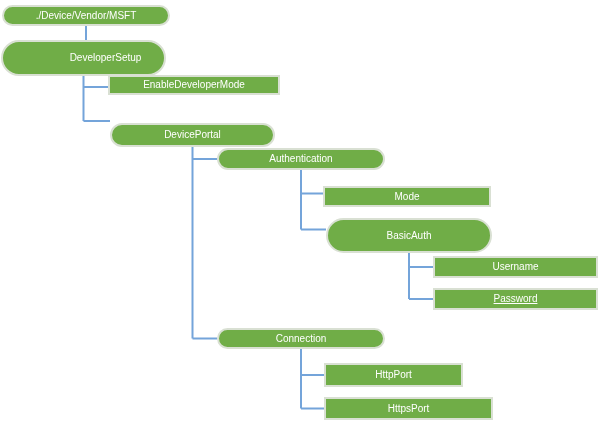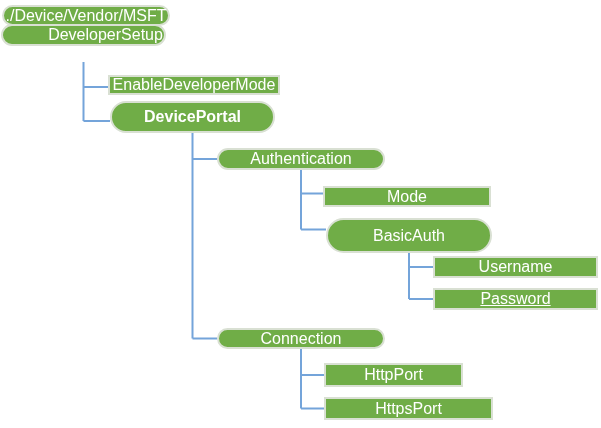--- a/index.html
+++ b/index.html
@@ -22,21 +22,21 @@
   }
   .node {
     position: absolute;
     box-sizing: border-box;
     display: flex;
     align-items: center;
     justify-content: center;
     background: var(--node-fill, #70AD47);
     border: 2px solid var(--node-border, #D9E0D3);
     color: var(--node-text, #ffffff);
-    font-size: 16px;
+    font-size: 10px;
     line-height: 1;
     white-space: nowrap;
     text-align: center;
   }
   .node.pill {
     border-radius: 999px;
   }
   .node.rect {
     border-radius: 0;
   }
@@ -45,27 +45,27 @@
 <body>
 
 <div class="canvas" style="--bg: #ffffff; --node-fill: #70AD47; --node-border: #D9E0D3; --node-text: #FFFFFF;">
   <svg id="connectors" width="601" height="428" viewBox="0 0 601 428">
       <path d="M 86 26 V 40 M 83.5 87 H 108 M 83.5 121 H 110 M 83.5 62 V 121 M 192.5 159 H 217 M 192.5 338.5 H 217 M 192.5 133 V 338.5 M 301 193.5 H 323 M 301 229.5 H 326 M 301 170 V 229.5 M 409 267 H 433 M 409 299 H 433 M 409 241 V 299 M 301 375 H 324 M 301 408.5 H 324 M 301 349 V 408.5" fill="none" stroke="#74A4DA" stroke-width="2"></path>
     </svg>
   <div id="nodes">
       <div class="node pill" style="left: 2px; top: 5px; width: 168px; height: 21px;">
         <span>./Device/Vendor/MSFT</span>
       </div>
-      <div class="node pill" style="left: 1px; top: 24px; width: 165px; height: 22px; padding-left: 44px;">
+      <div class="node pill" style="left: 1px; top: 40px; width: 165px; height: 36px; padding-left: 44px;">
         <span>DeveloperSetup</span>
       </div>
       <div class="node rect" style="left: 108px; top: 75px; width: 172px; height: 20px;">
         <span>EnableDeveloperMode</span>
       </div>
-      <div class="node pill" style="left: 110px; top: 101px; width: 165px; height: 32px; font-weight: bold;">
+      <div class="node pill" style="left: 110px; top: 123px; width: 165px; height: 24px;">
         <span>DevicePortal</span>
       </div>
       <div class="node pill" style="left: 217px; top: 148px; width: 168px; height: 22px;">
         <span>Authentication</span>
       </div>
       <div class="node rect" style="left: 323px; top: 186px; width: 168px; height: 21px;">
         <span>Mode</span>
       </div>
       <div class="node pill" style="left: 326px; top: 218px; width: 166px; height: 35px;">
         <span>BasicAuth</span>

